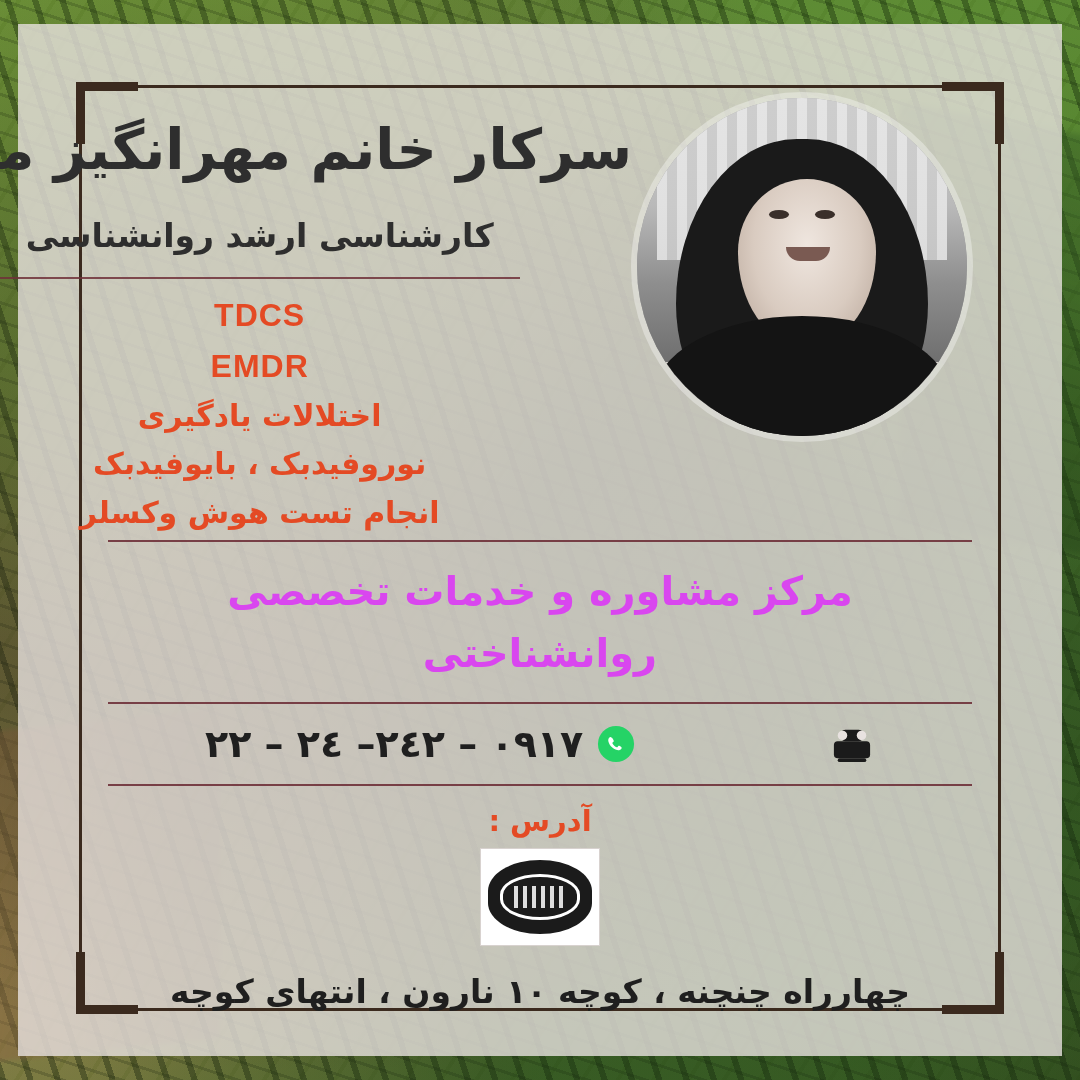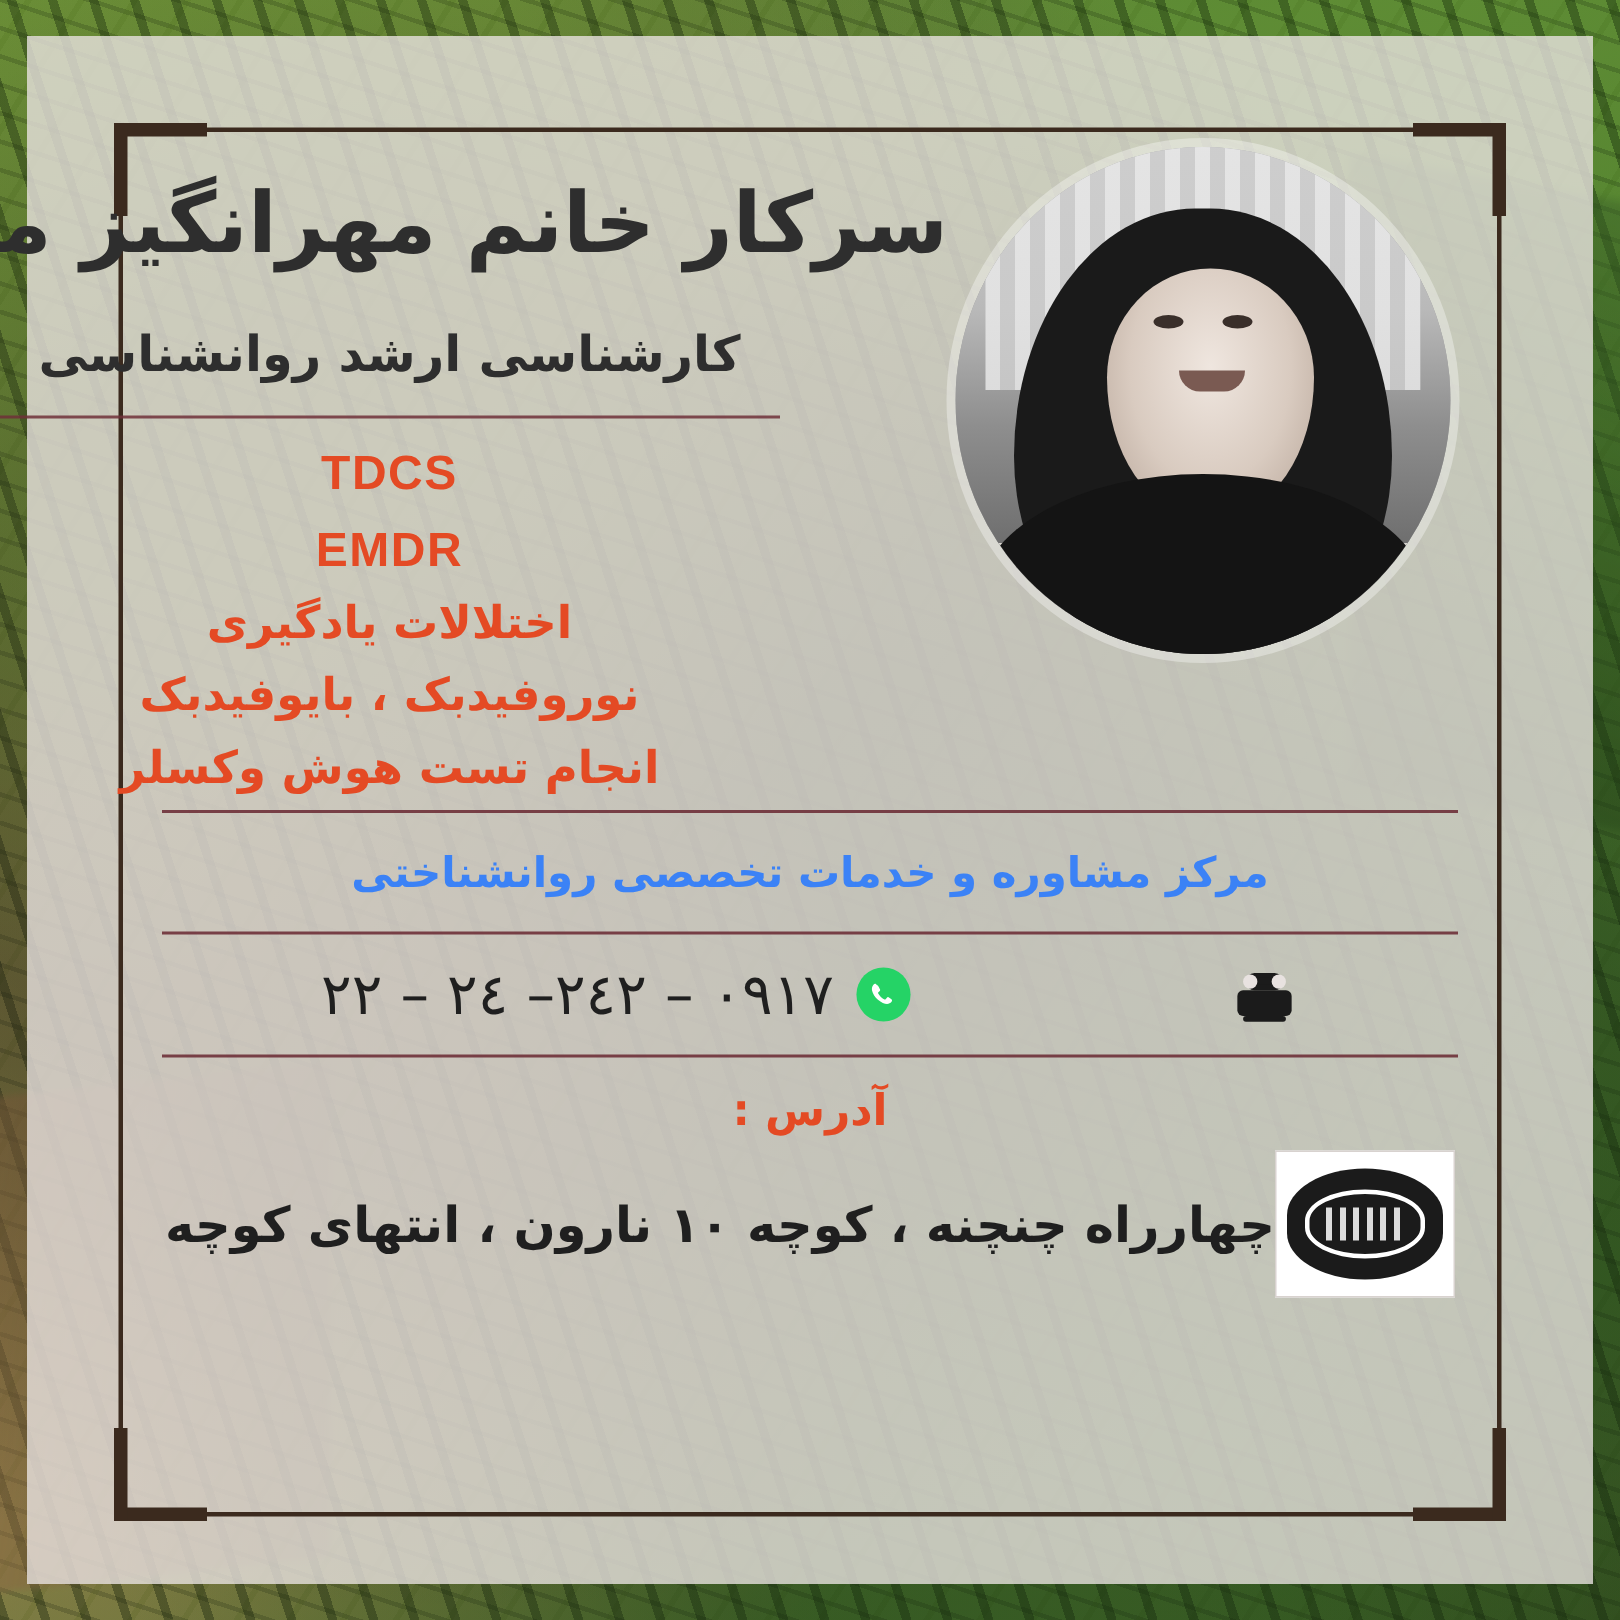--- a/index.html
+++ b/index.html
@@ -294,23 +294,23 @@
     height: 2px;
     background: #6e3038;
     opacity: 0.9;
     margin: 18px 0;
   }
 
   .center-block {
     text-align: center;
   }
   .center-line {
-    font-size: 28px;
-    font-weight: 700;
-    color: #3b82f6;
+    font-size: 40px;
+    font-weight: 700;
+    color: #d946ef;
     line-height: 1.55;
   }
 
   .section-title {
     text-align: center;
     font-size: 29px;
     font-weight: 700;
     color: #e44a24;
     margin: 8px 0 10px 0;
   }
@@ -323,41 +323,42 @@
     margin: 6px 0 4px 0;
   }
   .phone-item {
     display: flex;
     flex-direction: row;
     align-items: center;
     gap: 14px;
   }
   .phone-number {
     font-size: 38px;
-    font-weight: 400;
+    font-weight: 700;
     color: #1f1f1f;
     direction: ltr;
     unicode-bidi: plaintext;
   }
   .icon-phone {
     width: 46px;
     height: 40px;
     flex: 0 0 auto;
   }
   .icon-whatsapp {
     width: 38px;
     height: 38px;
     flex: 0 0 auto;
   }
 
   .address-row {
     display: flex;
-    flex-direction: row;
+    flex-direction: column;
     align-items: center;
     justify-content: center;
+    gap: 26px;
     margin-top: 8px;
   }
   .address-text {
     font-size: 33px;
     font-weight: 700;
     color: #1f1f1f;
   }
   .stamp {
     width: 118px;
     height: 96px;

